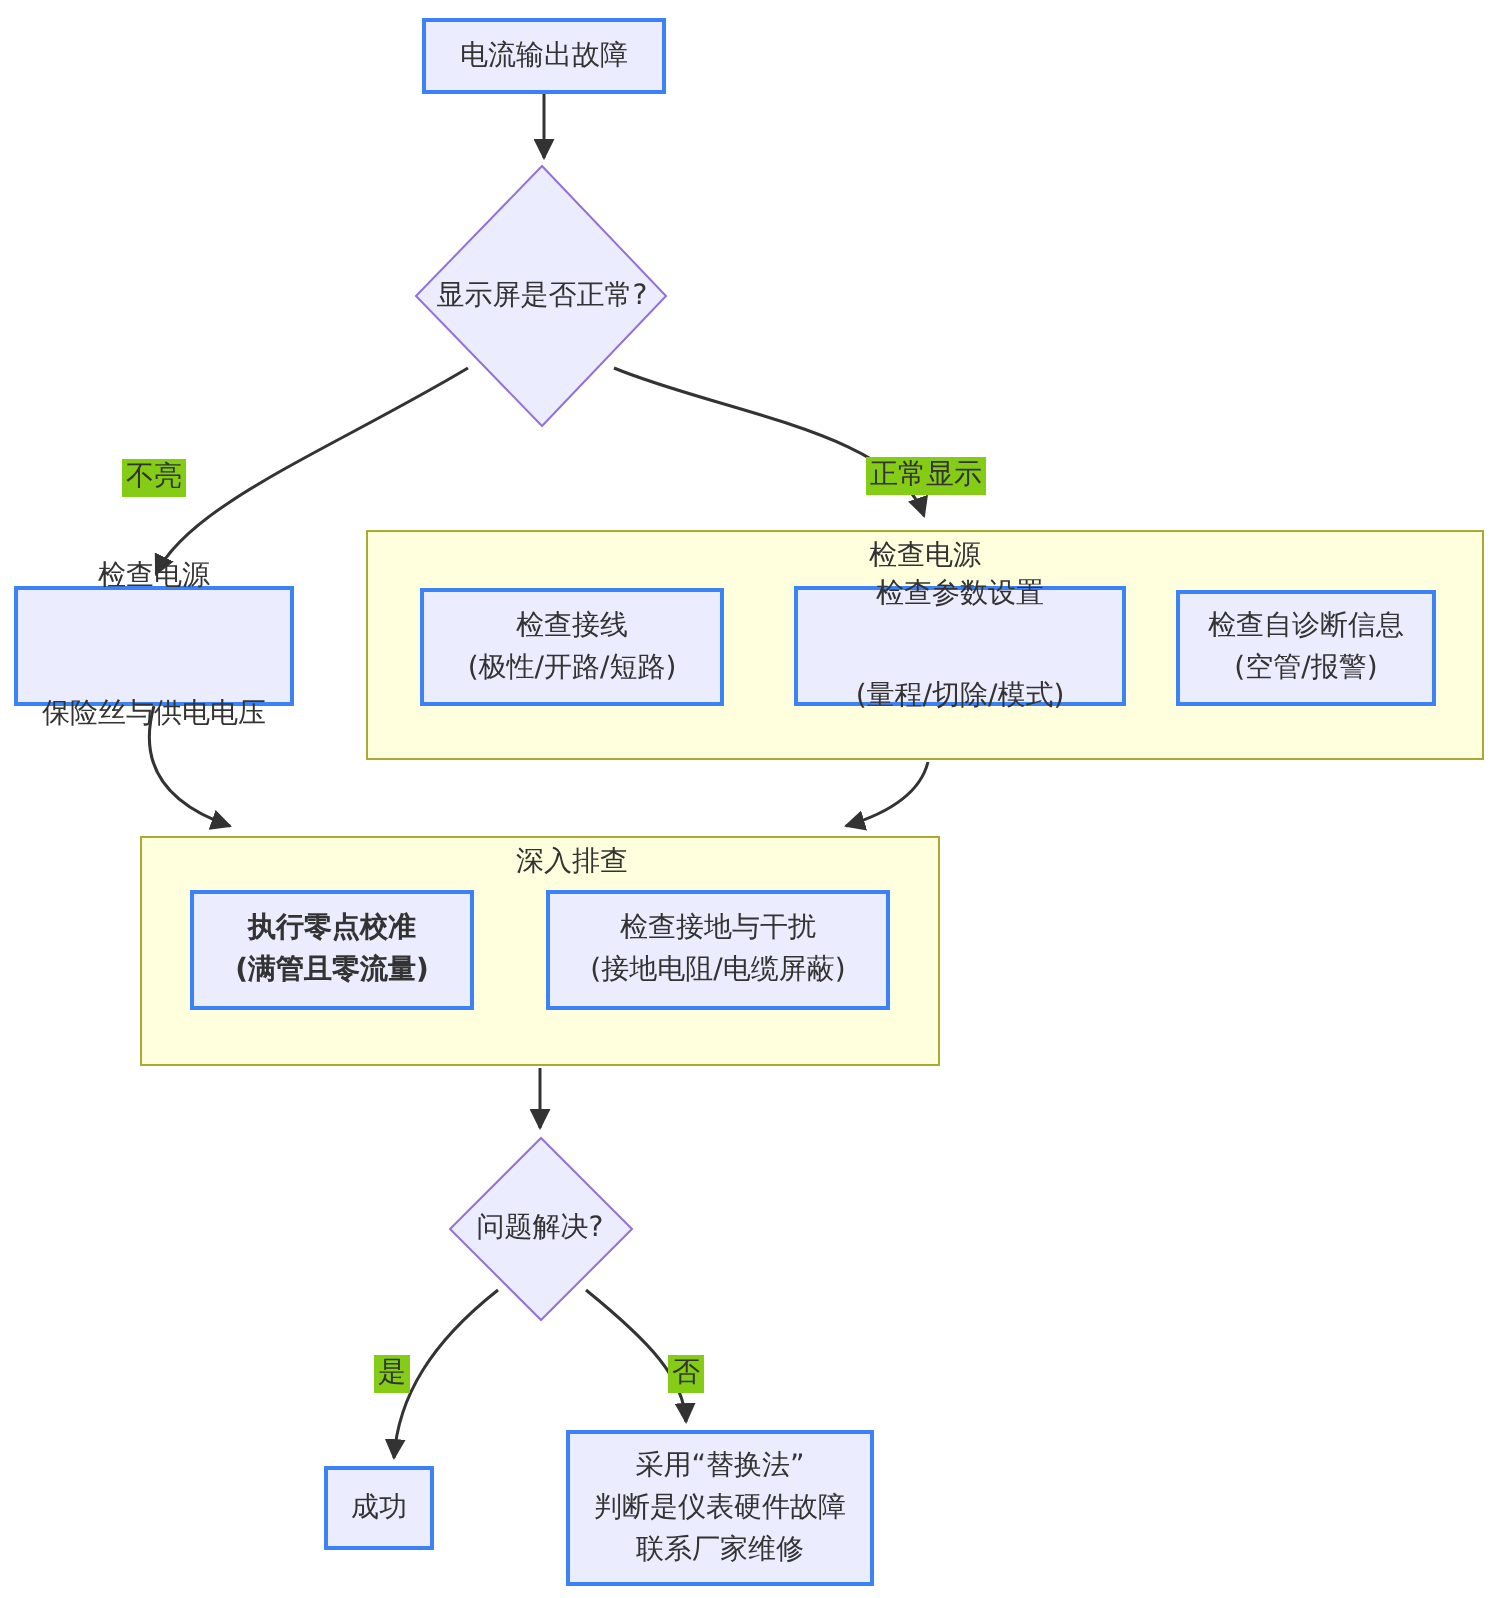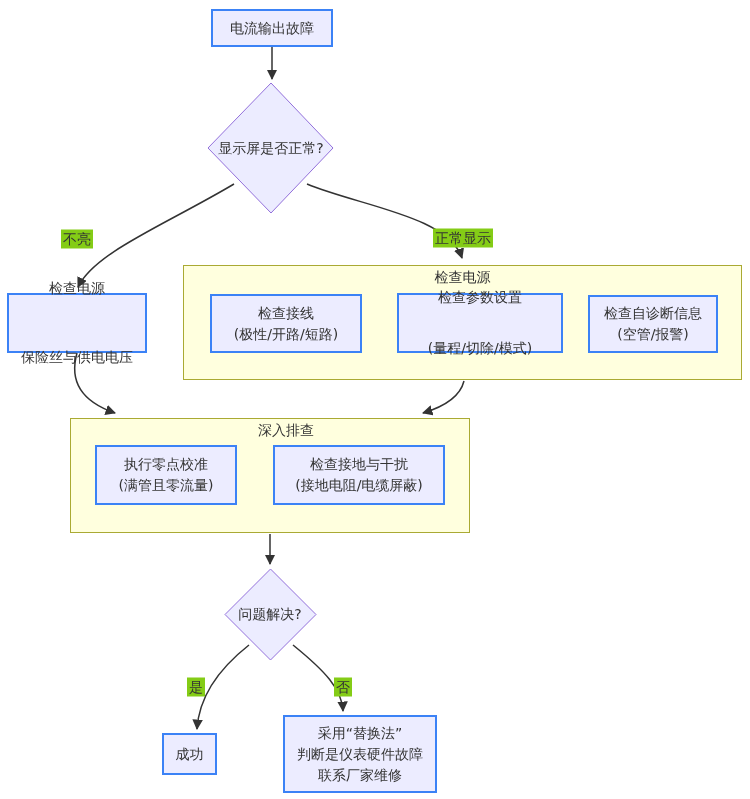--- a/index.html
+++ b/index.html
@@ -108,21 +108,21 @@
   <div class="node" style="left:397px; top:293px; width:166px; height:60px;gap:30px;">
     <span>检查参数设置</span>
     <span>(量程/切除/模式)</span>
   </div>
 
   <div class="node" style="left:588px; top:295px; width:130px; height:58px;">
     <span>检查自诊断信息</span>
     <span>(空管/报警)</span>
   </div>
 
-  <div class="node" style="left:95px; top:445px; width:142px; height:60px;">
+  <div class="node" style="left:95px; top:445px; width:142px; height:60px;font-weight:bold;">
     <span>执行零点校准</span>
     <span>(满管且零流量)</span>
   </div>
 
   <div class="node" style="left:273px; top:445px; width:172px; height:60px;">
     <span>检查接地与干扰</span>
     <span>(接地电阻/电缆屏蔽)</span>
   </div>
 
   <div class="node" style="left:162px; top:733px; width:55px; height:42px;">

